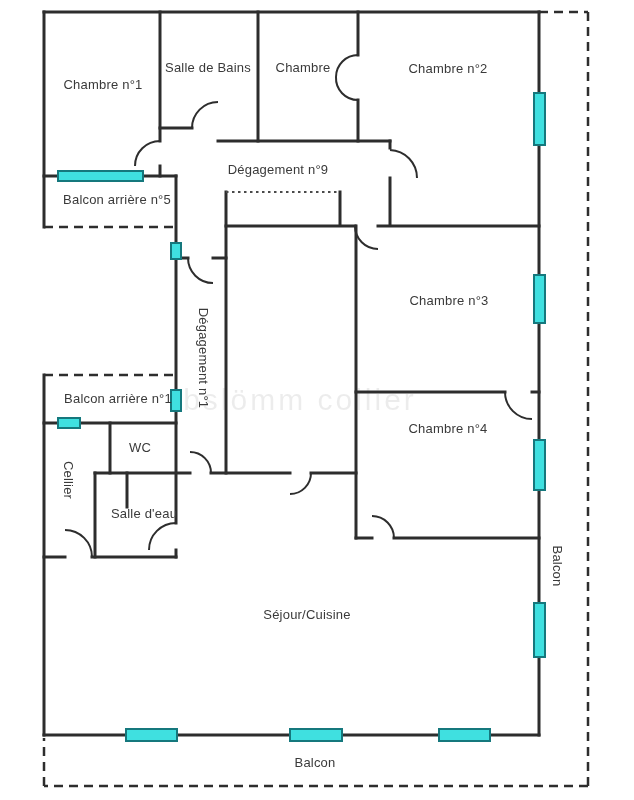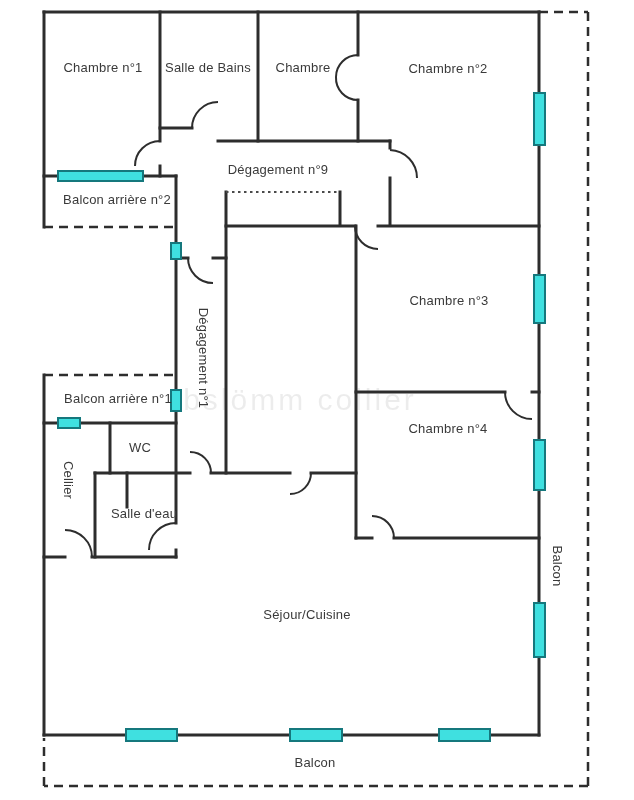--- a/index.html
+++ b/index.html
@@ -138,26 +138,26 @@
       <rect class="window" x="534" y="93" width="11" height="52" fill="#3fe0e0" stroke="#15787d"></rect>
       <rect class="window" x="534" y="275" width="11" height="48" fill="#3fe0e0" stroke="#15787d"></rect>
       <rect class="window" x="534" y="440" width="11" height="50" fill="#3fe0e0" stroke="#15787d"></rect>
       <rect class="window" x="534" y="603" width="11" height="54" fill="#3fe0e0" stroke="#15787d"></rect>
       <rect class="window" x="126" y="729" width="51" height="12" fill="#3fe0e0" stroke="#15787d"></rect>
       <rect class="window" x="290" y="729" width="52" height="12" fill="#3fe0e0" stroke="#15787d"></rect>
       <rect class="window" x="439" y="729" width="51" height="12" fill="#3fe0e0" stroke="#15787d"></rect>
     </g>
   </svg>
 
-  <div class="lbl" style="left:103px;top:67px">Chambre n°1</div>
+  <div class="lbl" style="left:103px;top:84px">Chambre n°1</div>
   <div class="lbl" style="left:208px;top:67px">Salle de Bains</div>
   <div class="lbl" style="left:303px;top:67px">Chambre</div>
   <div class="lbl" style="left:448px;top:68px">Chambre n°2</div>
   <div class="lbl" style="left:278px;top:169px">Dégagement n°9</div>
-  <div class="lbl" style="left:117px;top:199px">Balcon arrière n°2</div>
+  <div class="lbl" style="left:117px;top:199px">Balcon arrière n°5</div>
   <div class="lbl" style="left:449px;top:300px">Chambre n°3</div>
   <div class="lbl vert" style="left:203px;top:358px">Dégagement n°1</div>
   <div class="lbl" style="left:118px;top:398px">Balcon arrière n°1</div>
   <div class="lbl" style="left:140px;top:447px">WC</div>
   <div class="lbl vert" style="left:68px;top:480px">Cellier</div>
   <div class="lbl" style="left:144px;top:513px">Salle d'eau</div>
   <div class="lbl" style="left:448px;top:428px">Chambre n°4</div>
   <div class="lbl" style="left:307px;top:614px">Séjour/Cuisine</div>
   <div class="lbl vert" style="left:557px;top:566px">Balcon</div>
   <div class="lbl" style="left:315px;top:762px">Balcon</div>

